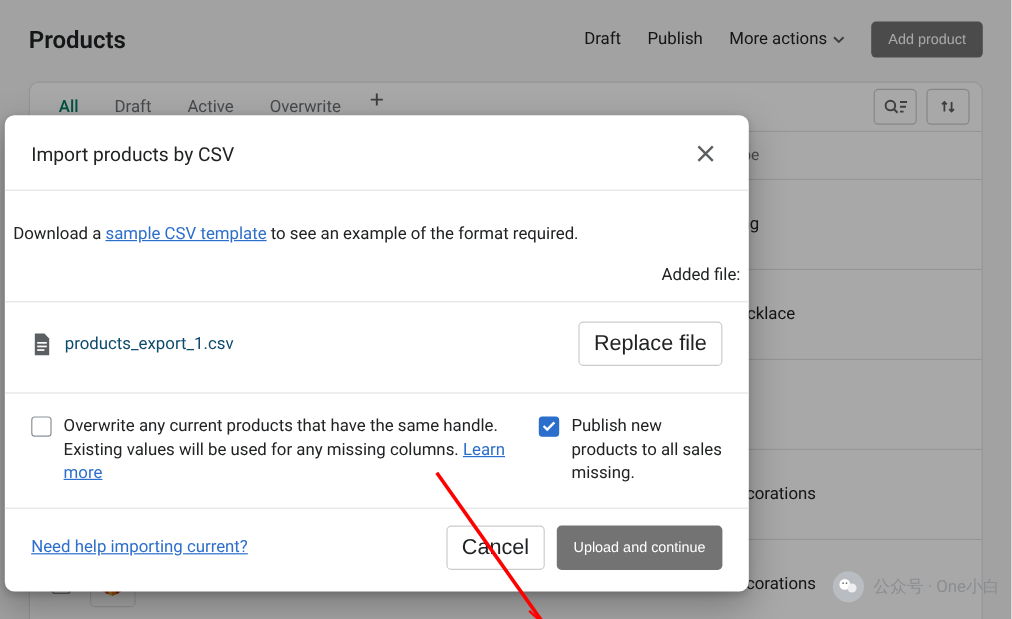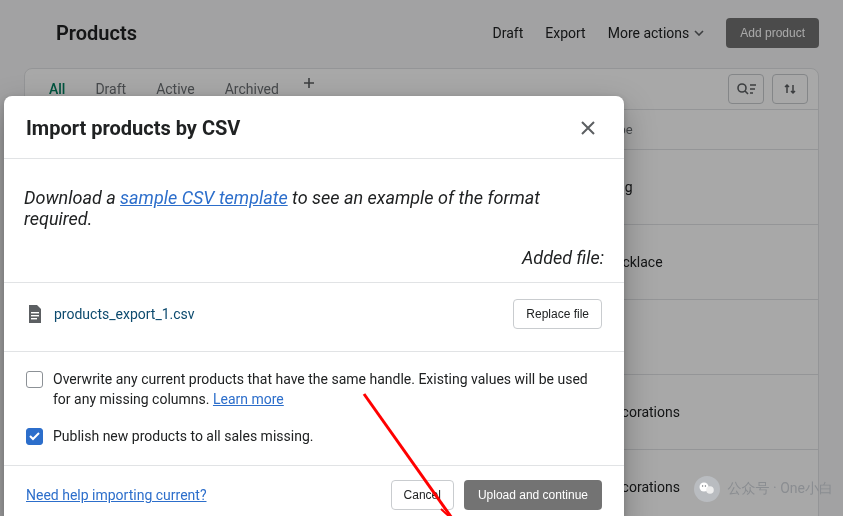--- a/index.html
+++ b/index.html
@@ -2,21 +2,21 @@
 <html><head>
 <meta charset="utf-8">
 <style>
   * { box-sizing: border-box; }
   html, body { margin:0; padding:0; font-family: -apple-system, BlinkMacSystemFont, "Segoe UI", Roboto, Helvetica, Arial, sans-serif; }
   body { width:843px; height:516px; background:#f6f6f7; position:relative; overflow:hidden; color:#202223; }
 
   
   .page { padding: 18px 24px; }
   .page-header { display:flex; align-items:center; justify-content:space-between; }
-  .page-title { font-size:20px; font-weight:600;margin-left:32px; }
+  .page-title { font-size:20px; font-weight:600; }
   .header-actions { display:flex; align-items:center; gap:22px; }
   .header-link { font-size:14px; color:#202223; }
   .more-actions { display:flex; align-items:center; gap:5px; font-size:14px; color:#202223; }
   .btn-primary { background:#737373; color:#fff; border:none; padding:8px 14px; border-radius:4px; font-size:12px; font-weight:500; cursor:pointer; }
 
   .card { background:#fff; border:1px solid #e1e3e5; border-radius:8px; margin-top:20px; }
   .tabs-bar { display:flex; align-items:center; justify-content:space-between; padding:0 10px; border-bottom:1px solid #e1e3e5; }
   .tabs { display:flex; align-items:flex-start; gap:2px; }
   .tab { padding:12px 14px; font-size:14px; color:#6d7175; cursor:pointer; position:relative; }
   .tab.active { color:#008060; font-weight:500; }
@@ -32,31 +32,31 @@
   .row-left { display:flex; align-items:center; gap:16px; }
   .row-chk { width:16px; height:16px; border:1px solid #8c9196; border-radius:3px; background:#fff; }
   .thumb { width:38px; height:38px; border:1px solid #e1e3e5; border-radius:4px; display:flex; align-items:center; justify-content:center; font-size:16px; }
   .col-type { width:195px; font-size:14px; color:#202223; }
   .data-row.last { border-bottom:none; }
 
   
   .overlay { position:absolute; inset:0; background:rgba(0,0,0,0.34); }
   .modal { position:absolute; left:4px; top:96px; width:620px; background:#fff; border-radius:8px; box-shadow:0 12px 32px rgba(0,0,0,0.28), 0 2px 6px rgba(0,0,0,0.16); }
   .modal-head { display:flex; align-items:center; justify-content:space-between; padding:18px 22px 16px 22px; border-bottom:1px solid #e1e3e5; }
-  .modal-title { font-size:20px; font-weight:700; }
+  .modal-title { font-size:16px; font-weight:400; }
   .close-x { width:28px; height:28px; display:flex; align-items:center; justify-content:center; color:#5c5f62; font-size:18px; cursor:pointer; }
-  .modal-body { padding:18px 20px; font-size:18px; color:#202223;font-style:italic; }
+  .modal-body { padding:18px 7px; font-size:14px; color:#202223; }
   .download-line { margin:10px 0 18px 0; }
   .link { color:#2c6ecb; text-decoration:underline; cursor:pointer; }
   .added-label { color:#202223; margin-bottom:6px;text-align:right; }
   .file-box { border-top:1px solid #e1e3e5; border-bottom:1px solid #e1e3e5; padding:16px 22px 22px 22px; display:flex; align-items:center; justify-content:space-between; }
   .file-left { display:flex; align-items:center; gap:10px; font-size:14px; color:#0c4a6e; }
   .file-icon { width:18px; height:20px; }
-  .btn-plain { background:#fff; border:1px solid #c9cccf; border-radius:4px; padding:7px 12px; font-size:12px; color:#202223; cursor:pointer; }
-  .checks { padding:18px 22px; border-bottom:1px solid #e1e3e5; display:flex; flex-direction:column; gap:18px; }
+  .btn-plain { background:#fff; border:1px solid #c9cccf; border-radius:4px; padding:7px 12px; font-size:18px; color:#202223; cursor:pointer; }
+  .checks { padding:18px 22px; border-bottom:1px solid #e1e3e5; display:flex; flex-direction:row; }
   .check-row { display:flex; gap:10px; font-size:14px; color:#202223; line-height:1.4; }
   .chkbox { flex:none; width:17px; height:17px; border-radius:3px; margin-top:1px; border:1.5px solid #8c9196; background:#fff; display:flex; align-items:center; justify-content:center; }
   .chkbox.checked { background:#2c6ecb; border-color:#2c6ecb; }
   .modal-foot { padding:14px 22px 18px 22px; display:flex; align-items:center; justify-content:space-between; }
   .help-link { font-size:14px; }
   .foot-right { display:flex; gap:10px; }
   .arrow { position:absolute; left:355px; top:295px; pointer-events:none; }
 
   
   .watermark { position:absolute; right:10px; bottom:14px; display:flex; align-items:center; gap:8px; color:#8a8d91; font-size:14px; }
@@ -65,40 +65,40 @@
   svg { display:block; }
 </style>
 </head>
 <body>
 
 <div class="page">
   <div class="page-header">
     <div class="page-title">Products</div>
     <div class="header-actions">
       <span class="header-link">Draft</span>
-      <span class="header-link">Export</span>
+      <span class="header-link">Publish</span>
       <span class="more-actions">
         <span>More actions</span>
         <span>
           <svg width="10" height="6" viewBox="0 0 10 6">
               <path d="M1 1 L5 5 L9 1" fill="none" stroke="#5c5f62" stroke-width="1.6"></path>
             </svg>
         </span>
       </span>
       <button class="btn-primary">Add product</button>
     </div>
   </div>
 
   <div class="card">
     <div class="tabs-bar">
       <div class="tabs">
         <div class="tab active"><span>All</span></div>
         <div class="tab"><span>Draft</span></div>
         <div class="tab"><span>Active</span></div>
-        <div class="tab"><span>Archived</span></div>
+        <div class="tab"><span>Overwrite</span></div>
         <div class="tab-add">
           <svg width="12" height="12" viewBox="0 0 12 12">
               <path d="M6 1 V11 M1 6 H11" stroke="#5c5f62" stroke-width="1.6"></path>
             </svg>
         </div>
       </div>
       <div class="toolbtns">
         <div class="toolbtn">
           <svg width="20" height="14" viewBox="0 0 20 14">
             <circle cx="6" cy="6" r="4" fill="none" stroke="#5c5f62" stroke-width="1.6"></circle>

